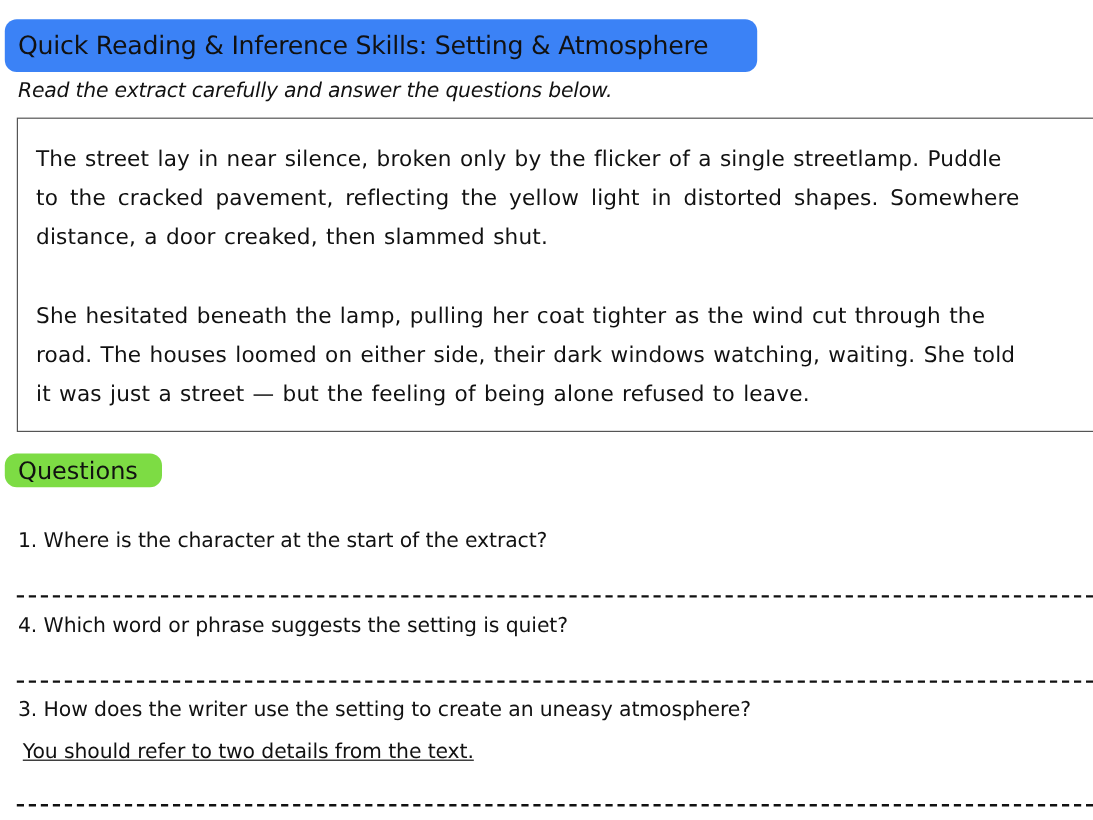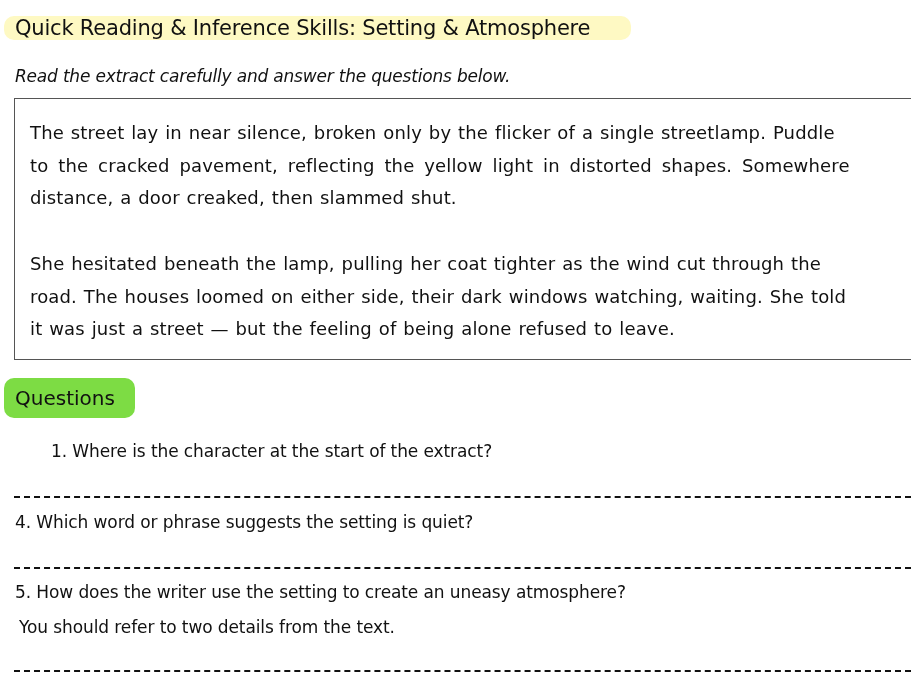--- a/index.html
+++ b/index.html
@@ -12,23 +12,23 @@
     height: 683px;
     overflow: hidden;
     position: relative;
     font-family: "DejaVu Sans", sans-serif;
     color: #111111;
   }
   .title-pill {
     position: absolute;
     left: 4px;
     top: 16px;
-    height: 24px;
+    height: 44px;
     width: 627px;
-    background: #fef9c3;
+    background: #3b82f6;
     border-radius: 10px;
     box-sizing: border-box;
     padding-left: 11px;
     display: flex;
     align-items: center;
     font-size: 21px;
     letter-spacing: -0.2px;
     white-space: nowrap;
     overflow: hidden;
   }
@@ -64,40 +64,40 @@
     display: block;
     white-space: nowrap;
   }
   .extract-para.p1 { top: 18px; }
   .extract-para.p2 { top: 149px; }
   .questions-pill {
     position: absolute;
     left: 4px;
     top: 378px;
     width: 131px;
-    height: 40px;
+    height: 28px;
     background: #7ddc44;
     border-radius: 10px;
     box-sizing: border-box;
     padding-left: 11px;
     display: flex;
     align-items: center;
     font-size: 20px;
   }
   .question {
     position: absolute;
     left: 15px;
     font-size: 17px;
     letter-spacing: -0.1px;
     white-space: nowrap;
   }
-  .q1 { top: 441px; margin-left: 36px; }
+  .q1 { top: 441px; }
   .q2 { top: 512px; }
   .q3 { top: 582px; }
-  .q3-sub { top: 617px; left: 19px; }
+  .q3-sub { top: 617px; left: 19px; text-decoration: underline; }
   .answer-line {
     position: absolute;
     left: 14px;
     width: 897px;
     height: 0;
     border-bottom: 2px dashed #111111;
     cursor: text;
   }
   .a1 { top: 496px; }
   .a2 { top: 567px; }
@@ -128,15 +128,15 @@
 <div class="questions-pill">
   <span>Questions</span>
 </div>
 
 <div class="question q1">1. Where is the character at the start of the extract?</div>
 <div class="answer-line a1"></div>
 
 <div class="question q2">4. Which word or phrase suggests the setting is quiet?</div>
 <div class="answer-line a2"></div>
 
-<div class="question q3">5. How does the writer use the setting to create an uneasy atmosphere?</div>
+<div class="question q3">3. How does the writer use the setting to create an uneasy atmosphere?</div>
 <div class="question q3-sub">You should refer to two details from the text.</div>
 <div class="answer-line a3"></div>
 
 </body></html>

